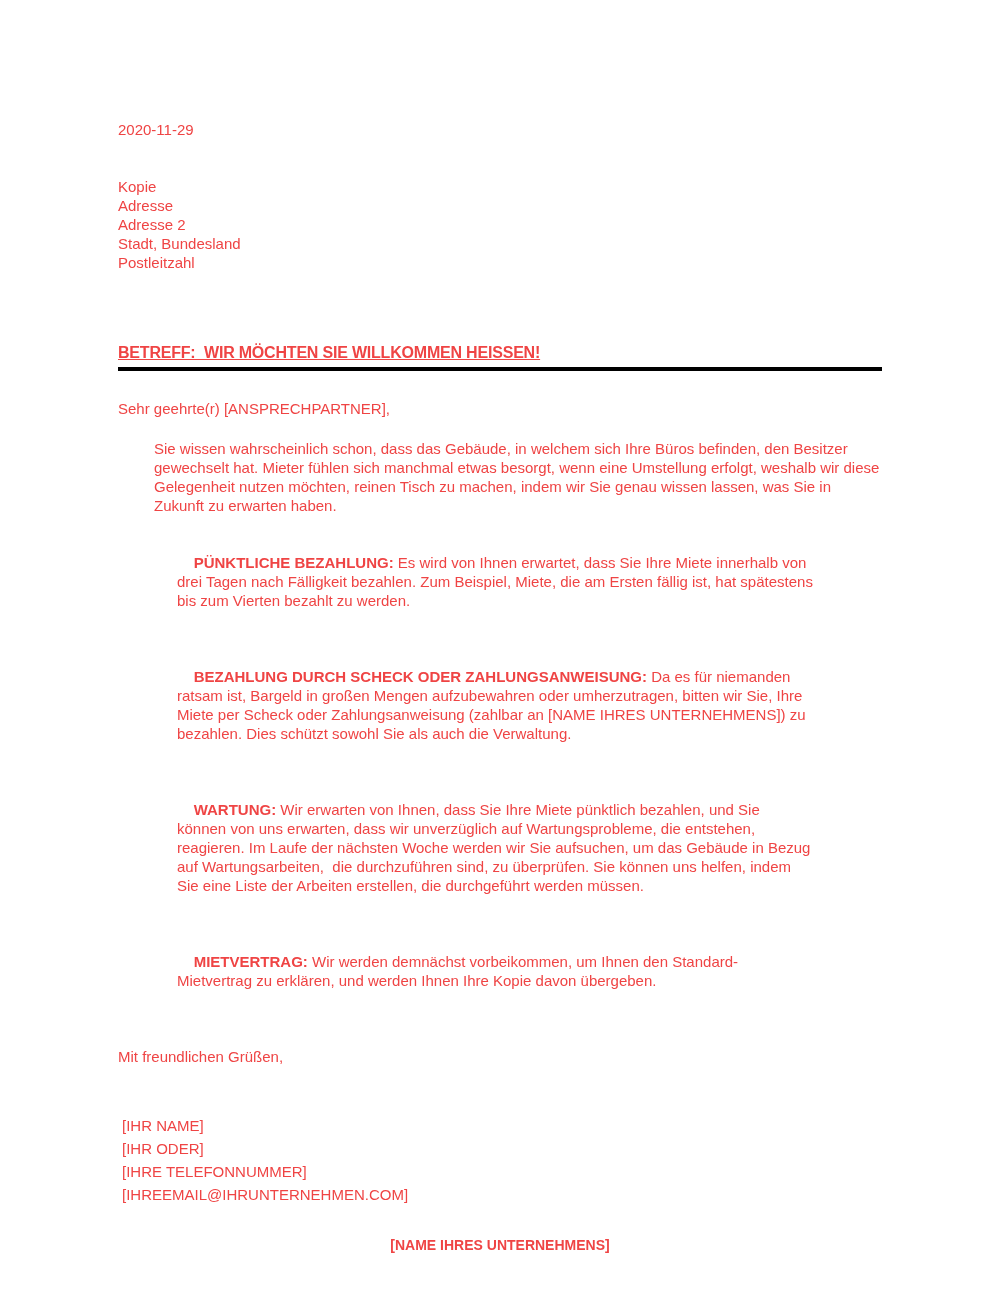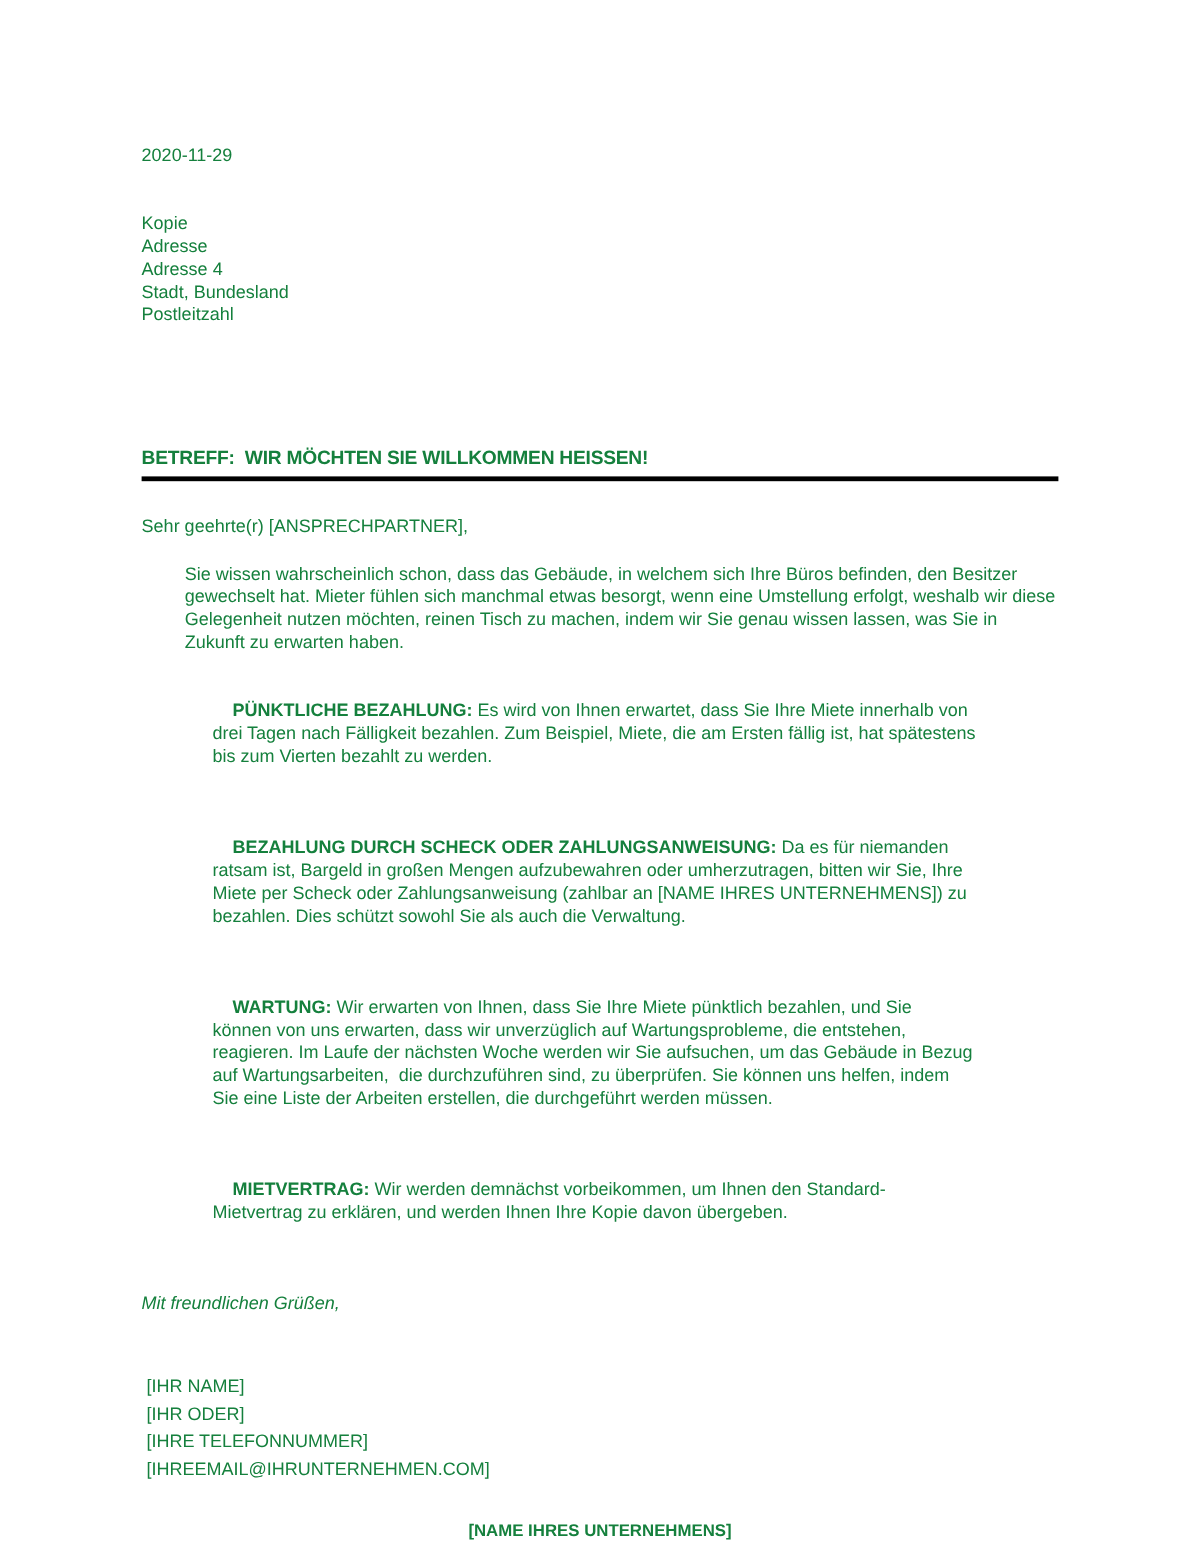--- a/index.html
+++ b/index.html
@@ -9,29 +9,29 @@
   }
   .page {
     position: relative;
     width: 1000px;
     height: 1290px;
     margin: 0 auto;
     background: #ffffff;
     font-family: "Liberation Sans", sans-serif;
     font-size: 15px;
     line-height: 19px;
-    color: #15803d;
+    color: #ef4444;
     box-sizing: border-box;
     padding: 120px 118px 0 118px;
     overflow: hidden;
   }
   .date-line { margin: 0; }
   .recipient-block { margin-top: 38px; }
   .recipient-block div { margin: 0; }
-  .subject-block { margin-top: 100px; }
+  .subject-block { margin-top: 70px; text-decoration: underline; }
   .subject-line {
     font-weight: bold;
     font-size: 16px;
     line-height: 21px;
     white-space: pre-wrap;
     letter-spacing: -0.2px;
   }
   .subject-rule {
     height: 4px;
     background: #000000;
@@ -40,42 +40,42 @@
   .salutation { margin-top: 28px; }
   .intro-para { margin-top: 21px; white-space: pre-wrap; margin-left: 36px; }
   .section-para {
     margin-top: 19px;
     margin-left: 59px;
     width: 636px;
     white-space: pre-wrap;
   }
   .section-label { font-weight: bold; }
   .closing-para { margin-top: 17px; white-space: pre-wrap; }
-  .signoff { margin-top: 38px; font-style: italic; }
+  .signoff { margin-top: 38px; }
   .signature-block { margin-top: 50px; }
   .signature-block div { margin: 4px; }
   .footer-block {
     margin-top: 32px;
     text-align: center;
     font-size: 14px;
     line-height: 19px;
   }
   .footer-company { font-weight: bold; }
 </style>
 </head>
 <body>
 
 <div class="page">
 
   <div class="date-line">2020-11-29</div>
 
   <div class="recipient-block">
     <div>Kopie</div>
     <div>Adresse</div>
-    <div>Adresse 4</div>
+    <div>Adresse 2</div>
     <div>Stadt, Bundesland</div>
     <div>Postleitzahl</div>
   </div>
 
   <div class="subject-block">
     <div class="subject-line">BETREFF:  WIR MÖCHTEN SIE WILLKOMMEN HEISSEN!</div>
     <div class="subject-rule"></div>
   </div>
 
   <div class="salutation">Sehr geehrte(r) [ANSPRECHPARTNER],</div>

